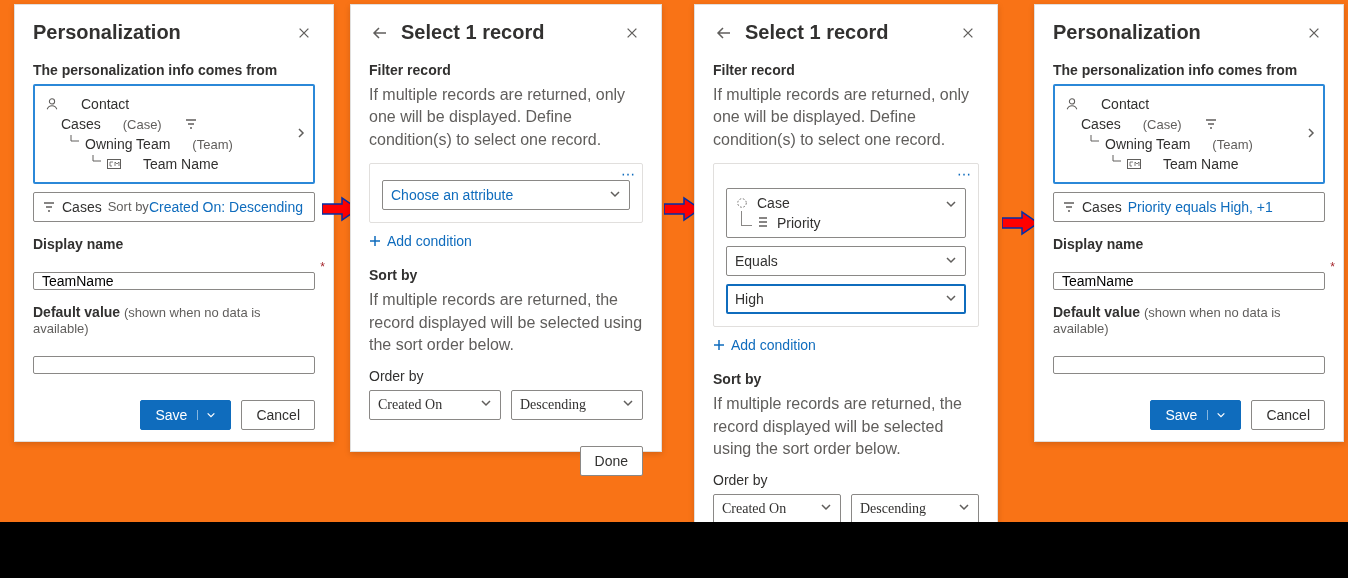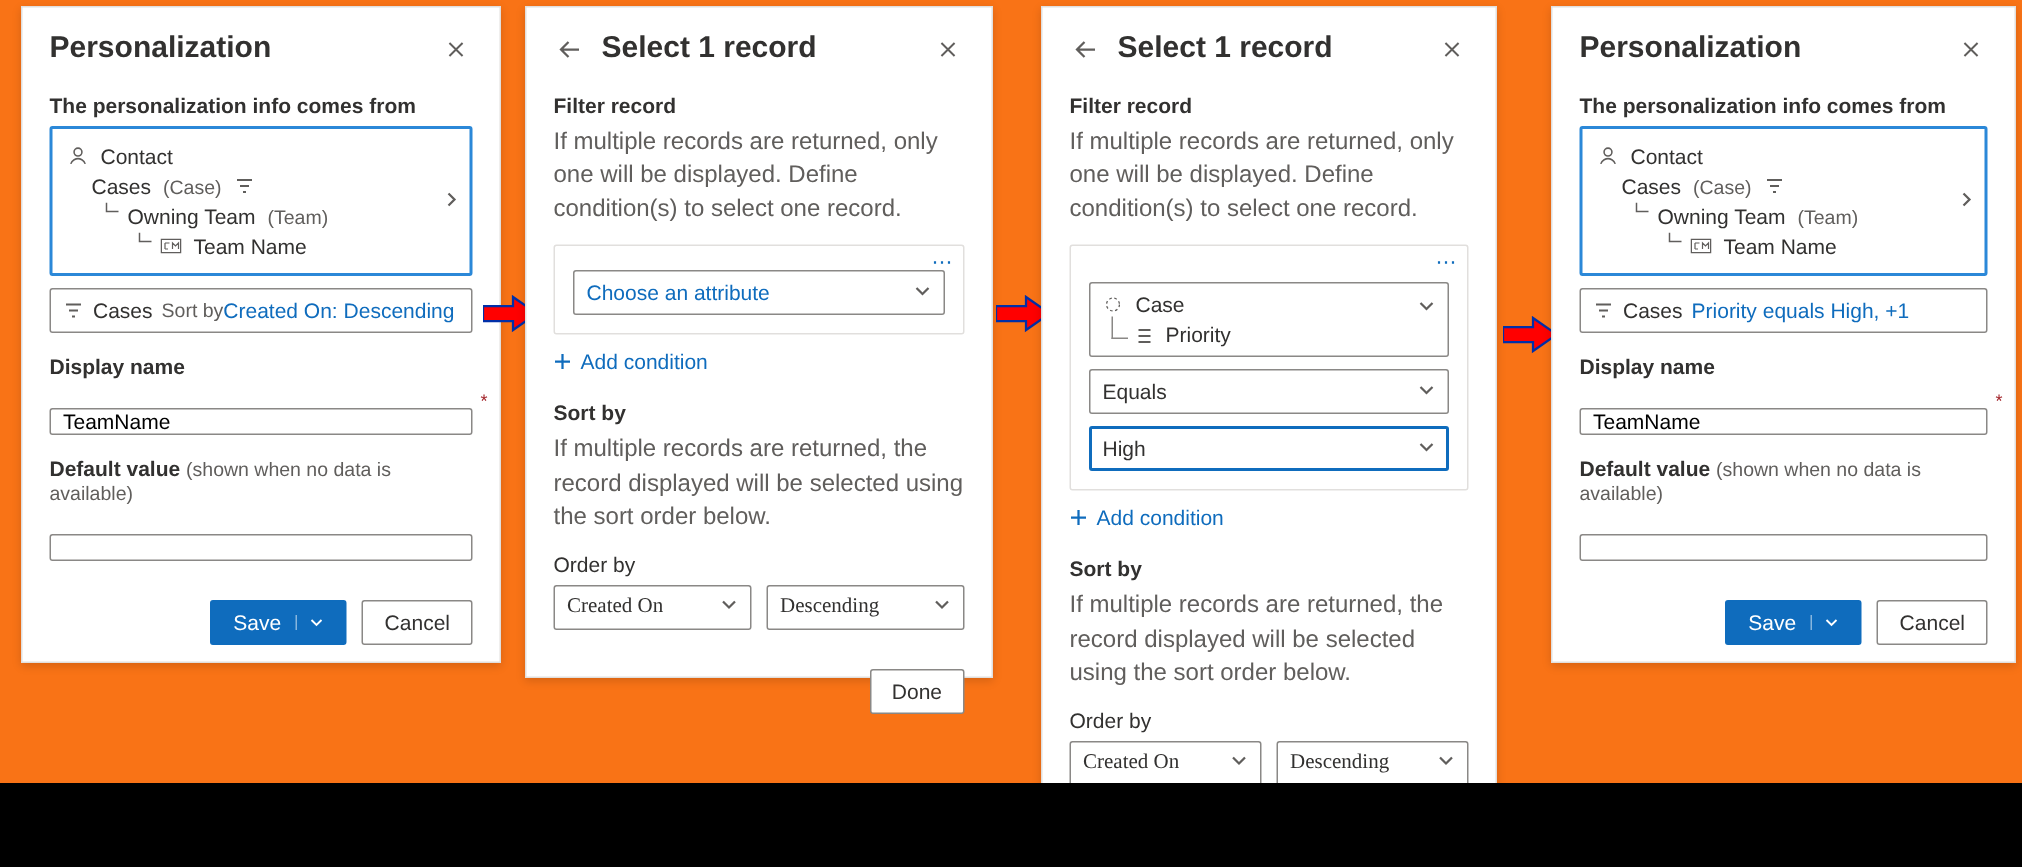--- a/index.html
+++ b/index.html
@@ -14,21 +14,21 @@
   .arrow svg { width:100%; height:100%; display:block; }
   .a1 { left:322px; top:196px; }
   .a2 { left:664px; top:196px; }
   .a3 { left:1002px;top:210px; }
   .hdr { display:flex; align-items:center; justify-content:space-between; margin-bottom:18px; }
   .hdr-left { display:flex; align-items:center; gap:10px; }
   .title { font-size:20px; font-weight:600; }
   .icon-btn { width:22px; height:22px; display:flex; align-items:center; justify-content:center; color:#605e5c; cursor:pointer; }
   .sec-label { font-size:14px; font-weight:600; margin-bottom:6px; }
   .tree-box { border:2px solid #2b88d8; border-radius:2px; padding:8px 10px 8px 10px; position:relative; margin-bottom:8px; }
-  .tree-row { display:flex; align-items:center; gap:8px; font-size:14px; padding:2px 0; }
+  .tree-row { display:flex; align-items:center; gap:22px; font-size:14px; padding:2px 0; }
   .tree-indent1 { padding-left:16px; }
   .tree-indent2 { padding-left:40px; position:relative; }
   .tree-indent3 { padding-left:62px; position:relative; }
   .tree-elbow { position:absolute; left:24px; top:0; width:12px; height:12px; }
   .tree-elbow svg { width:12px; height:12px; stroke:#605e5c; }
   .tree-elbow3 { position:absolute; left:46px; top:0; width:12px; height:12px; }
   .muted { color:#605e5c; font-size:13px; }
   .mini-icon { width:14px; height:14px; display:inline-flex; align-items:center; justify-content:center; color:#605e5c; }
   .chev-right { position:absolute; right:6px; top:50%; transform:translateY(-50%); color:#605e5c; }
   .filter-pill { border:1px solid #8a8886; border-radius:2px; padding:6px 8px; display:flex; align-items:center; gap:6px; font-size:14px; cursor:pointer; }
@@ -42,21 +42,21 @@
   .btn-primary { background:#0f6cbd; border-color:#0f6cbd; color:#fff; display:flex; align-items:center;justify-content:space-between; }
   .btn-primary .split { border-left:1px solid rgba(255,255,255,.5); margin-left:10px; padding-left:8px; display:flex; align-items:center; }
   .subtext { color:#605e5c; font-size:16px; margin-bottom:12px; line-height:1.4; }
   .card { border:1px solid #e1dfdd; border-radius:2px; padding:16px 12px 12px 12px; position:relative; margin-bottom:10px; }
   .card-menu { position:absolute; right:6px; top:2px; color:#0f6cbd; font-size:14px; letter-spacing:1px; cursor:pointer; }
   .select { border:1px solid #8a8886; border-radius:2px; padding:6px 8px; display:flex; justify-content:space-between; cursor:pointer; background:#fff; }
   .select.blue-text { color:#0f6cbd; }
   .select.active { border-color:#0f6cbd; border-width:2px; padding:5px 7px; }
   .gap-v > * + * { margin-top:8px; }
   .attr-row { display:flex; align-items:center; gap:8px; }
-  .attr-sub { display:flex; align-items:flex-end; gap:8px; padding-left:20px; position:relative; }
+  .attr-sub { display:flex; align-items:flex-start; gap:8px; padding-left:20px; position:relative; }
   .attr-sub::before { content:""; position:absolute; left:6px; top:-4px; width:10px; height:14px; border-left:1px solid #8a8886; border-bottom:1px solid #8a8886; }
   .plus-link { display:flex; align-items:center; gap:6px; color:#0f6cbd; cursor:pointer; font-size:14px; margin-top:6px; }
   .two-col { display:flex; gap:10px;font-family:Liberation Serif, serif; }
   .two-col > * { flex:1; }
   .chev { width:12px; height:12px; }
   .chev svg { width:12px; height:12px; stroke:#605e5c; stroke-width:1.5; fill:none; }
 </style>
 </head>
 <body>
 

